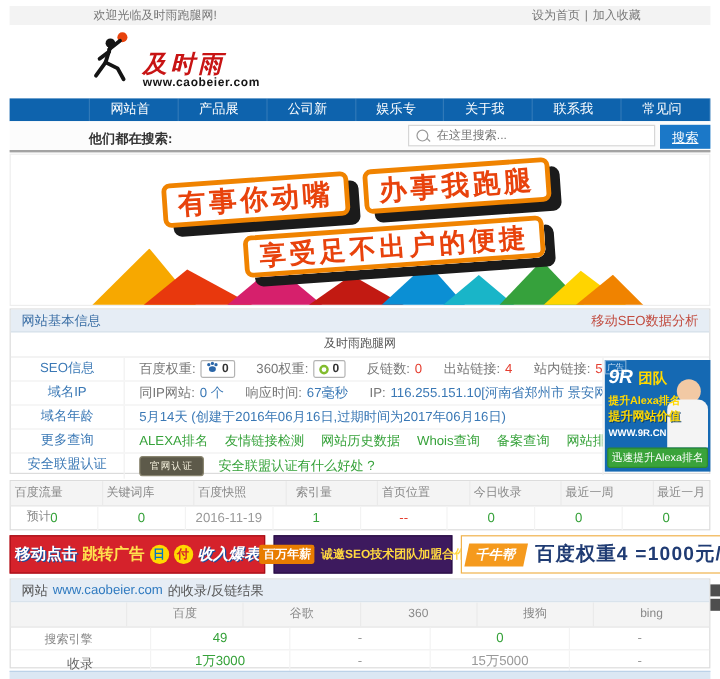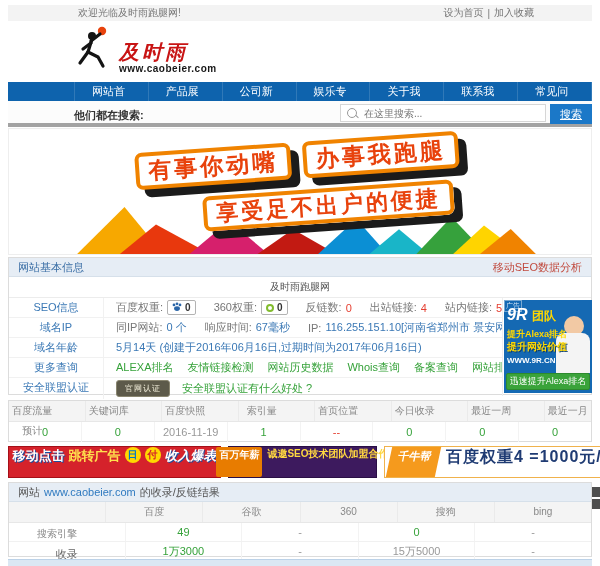--- a/index.html
+++ b/index.html
@@ -22,21 +22,21 @@
 
   
   .nav{position:absolute;left:8px;top:82px;width:584px;height:19px;background:#0e63ad;
        display:flex;padding-left:66px;box-sizing:border-box;}
   .nav-item{color:#fff;font-size:11px;line-height:19px;padding:0 17px;cursor:pointer;
             border-left:1px solid rgba(255,255,255,.14);}
   .nav-item:last-child{border-right:1px solid rgba(255,255,255,.14);}
 
   
   .searchrow{position:absolute;left:8px;top:101px;width:584px;height:26px;background:#fcfcfc;
-             border-bottom:4px solid #a3a3a3;box-sizing:border-box;}
+             border-bottom:2px solid #a3a3a3;box-sizing:border-box;}
   .search-label{position:absolute;left:66px;top:7px;font-size:11px;font-weight:bold;color:#333;}
   .search-box{position:absolute;right:46px;top:3px;width:206px;height:18px;border:1px solid #d6d6d6;
               background:#fff;display:flex;align-items:center;gap:5px;padding:0 6px;box-sizing:border-box;}
   .mag{width:8px;height:8px;border:1px solid #9a9a9a;border-radius:50%;position:relative;flex:none;}
   .mag::after{content:"";position:absolute;left:7px;top:7px;width:4px;height:1px;background:#9a9a9a;
               transform:rotate(45deg);}
   .search-box input{border:none;outline:none;flex:1;font-size:10px;color:#444;background:transparent;
                     font-family:"Liberation Sans",sans-serif;}
   .search-btn{position:absolute;right:0;top:3px;width:42px;height:20px;background:#1b78c8;color:#fff;
               font-size:11px;border:none;cursor:pointer;font-family:"Liberation Sans",sans-serif;text-decoration:underline;}
@@ -105,21 +105,21 @@
   .stats-h .c{flex:1;text-align:center;line-height:20px;font-size:10px;color:#888;border-left:1px solid #eaeaea;}
   .stats-v{height:20px;}
   .stats-v .c{flex:1;text-align:center;line-height:20px;font-size:11px;border-left:1px solid #f3f3f3;}
   .stats-h .c:first-child,.stats-v .c:first-child{border-left:none;}
   .cgreen{color:#36a23a;}
   .cgray{color:#999;}
   .cred{color:#e53e30;}
 
   
   .adsrow{position:absolute;left:8px;top:446px;width:584px;height:32px;display:flex;gap:7px;}
-  .adv{height:32px;display:flex;box-sizing:border-box;cursor:pointer;white-space:nowrap;}
+  .adv{height:32px;display:flex;align-items:center;box-sizing:border-box;cursor:pointer;white-space:nowrap;}
   .adv1{width:213px;background:#d5222b;border:1px solid #a50f18;gap:4px;padding:0 5px;justify-content:center;}
   .adv1 .w1{color:#fff;font-weight:bold;font-size:13px;text-shadow:1px 1px 0 #1a4ea0;}
   .adv1 .w2{color:#ffe14d;font-weight:bold;font-size:13px;}
   .adv1 .circ{width:16px;height:16px;border-radius:50%;background:#ffd800;font-size:10px;font-weight:bold;
               display:flex;align-items:center;justify-content:center;flex:none;}
   .adv1 .c1{color:#0076c8;}
   .adv1 .c2{color:#d5222b;}
   .adv1 .w3{color:#fff;font-weight:bold;font-size:13px;font-style:italic;text-shadow:1px 1px 0 #1a4ea0;}
   .adv2{width:149px;background:#3d1a5e;border:1px solid #2a0f45;gap:5px;justify-content:center;}
   .adv2 .hl{background:#e87c00;color:#fff;font-weight:bold;font-size:10px;padding:1px 3px;border-radius:2px;}

